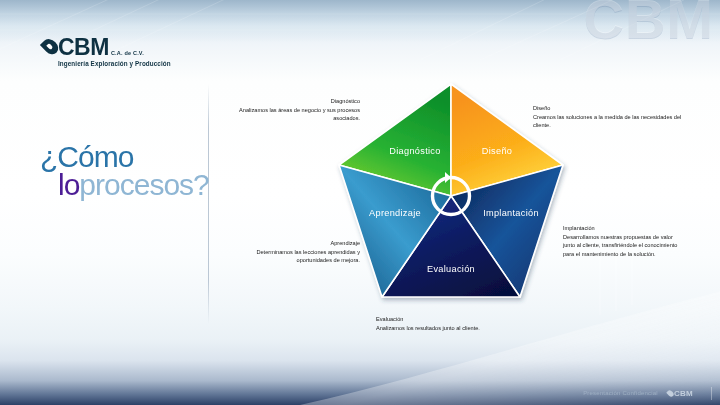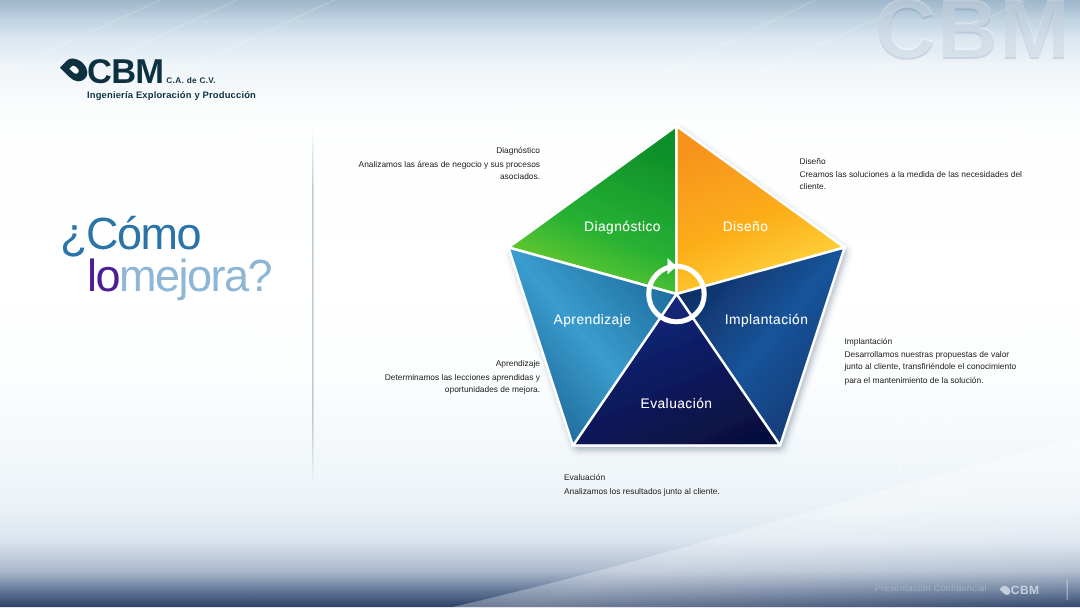--- a/index.html
+++ b/index.html
@@ -217,21 +217,21 @@
         <span class="logo-cbm">CBM</span>
         <span class="logo-suffix">C.A. de C.V.</span>
       </div>
       <div class="logo-tag">Ingeniería Exploración y Producción</div>
     </div>
   </div>
 
   <div class="headline">
     <div class="hl-line1">¿Cómo</div>
     <div class="hl-line2">
-      <span class="hl-lo">lo</span><span class="hl-hacemos">mejora?</span>
+      <span class="hl-lo">lo</span><span class="hl-hacemos">procesos?</span>
     </div>
   </div>
 
   <div class="diagram">
     <svg width="236" height="232" viewBox="0 0 236 232">
       <defs>
         <linearGradient id="gDiag" x1="0.55" y1="0" x2="0.15" y2="1">
           <stop offset="0%" stop-color="#0d8f2a"></stop>
           <stop offset="55%" stop-color="#28b233"></stop>
           <stop offset="100%" stop-color="#86d42b"></stop>

